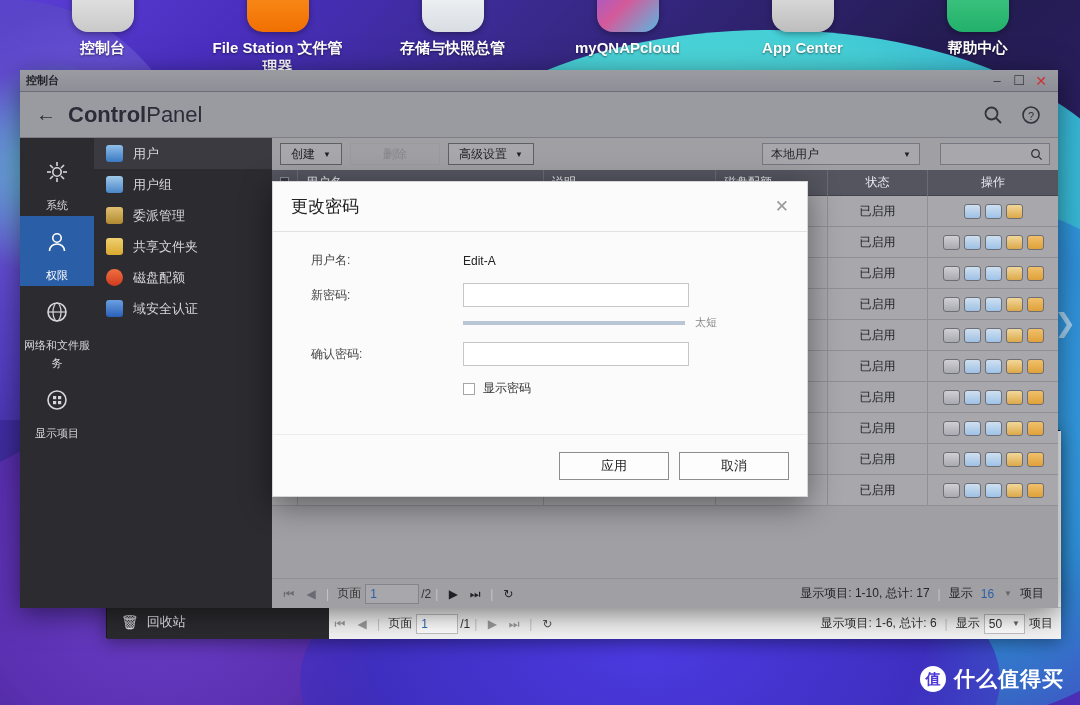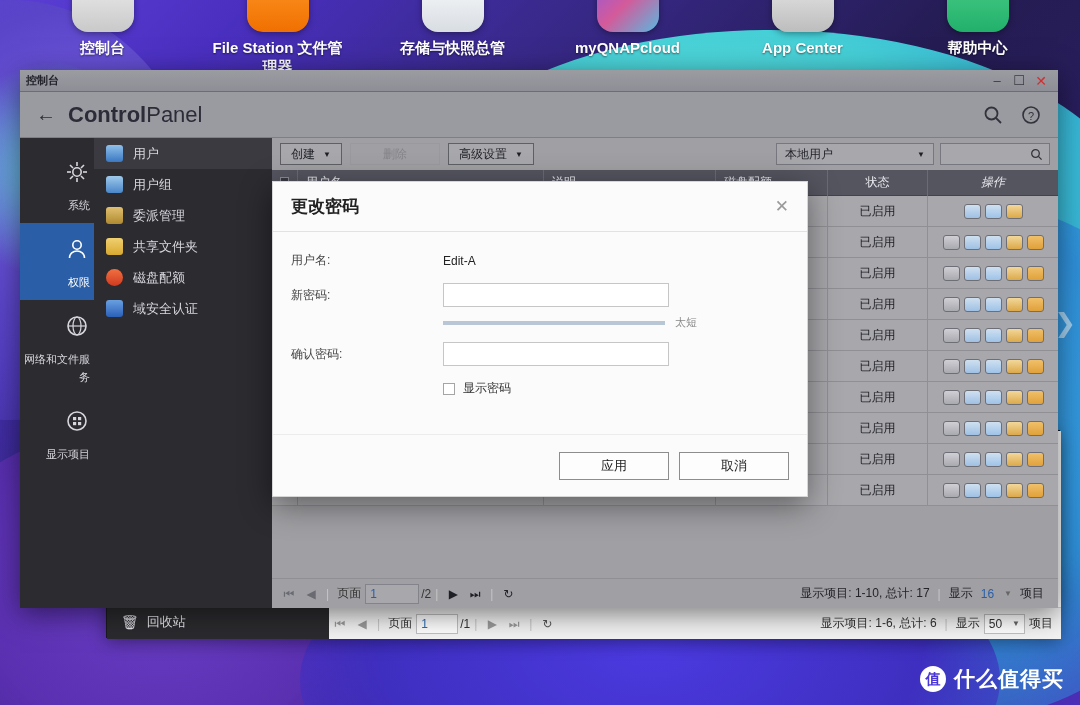--- a/index.html
+++ b/index.html
@@ -138,21 +138,21 @@
   #cp-head-icons { margin-left: auto; display: flex; gap: 16px; }
   .head-ic { width: 22px; height: 22px; color: #32323c; cursor: pointer; }
 
   #cp-body { display: flex; height: 470px; }
 
   
   #cp-rail {
     width: 74px; background: #2b2b30; padding-top: 8px; flex: 0 0 74px;
   }
   .rail-item {
-    padding: 13px 4px 10px; text-align: right; color: #d6d6dc; cursor: pointer;
+    padding: 13px 4px 3px; text-align: center; color: #d6d6dc; cursor: pointer;
   }
   .rail-item.active { background: #2a5fa8; color: #ffffff; }
   .rail-item .rail-ic { display: block; margin: 0 auto 6px; }
   .rail-item .rail-lb { font-size: 11px; line-height: 14px; }
 
   
   #cp-nav {
     width: 178px; background: #2b2b30; flex: 0 0 178px; padding-top: 0;
   }
   .nav-item {
@@ -168,21 +168,21 @@
     height: 32px; display: flex; align-items: center; padding: 4px 8px; gap: 8px;
     background: #a0a0a4;
   }
   .tb-btn {
     height: 22px; padding: 0 10px; display: inline-flex; align-items: center; gap: 8px;
     border: 1px solid #5f5f66; background: #a8a8ac; color: #1f1f27;
     font-size: 12px; cursor: pointer;
   }
   .tb-btn.disabled { border-color: #9a9a9e; color: #85858a; background: #a0a0a4; cursor: default; }
   .tb-btn .caret { font-size: 8px; }
-  .tb-right { margin-left: auto; display: flex; align-items: center; gap: 6px; }
+  .tb-right { margin-left: auto; display: flex; align-items: center; gap: 20px; }
   #tb-filter {
     width: 158px; height: 22px; border: 1px solid #777780; background: #a8a8ac;
     display: flex; align-items: center; padding: 0 8px; font-size: 12px; color: #1f1f27;
   }
   #tb-filter .caret { margin-left: auto; font-size: 8px; }
   #tb-search {
     width: 110px; height: 22px; border: 1px solid #777780; background: #a8a8ac;
     display: flex; align-items: center; justify-content: flex-end; padding: 0 6px;
   }
 
@@ -191,21 +191,21 @@
   #cp-thead {
     height: 26px; background: #555560; display: flex; align-items: center;
     color: #e8e8ee; font-size: 12px; border-bottom: 1px solid #43434d;
   }
   .th { padding: 0 8px; border-right: 1px solid #6b6b76; height: 26px; display: flex; align-items: center; }
   .th.c-check { width: 26px; justify-content: center; }
   .th.c-user { width: 246px; }
   .th.c-desc { width: 172px; }
   .th.c-quota { width: 112px; }
   .th.c-status { width: 100px; justify-content: center; }
-  .th.c-action { flex: 1; justify-content: center; border-right: none; font-style: italic; }
+  .th.c-action { flex: 1; justify-content: center; border-right: none; }
   .hdr-check { width: 11px; height: 11px; background: #3a3a44; border: 1px solid #8b8b96; }
 
   .tr {
     height: 31px; display: flex; align-items: center; font-size: 12px;
     color: #1c1c24; border-bottom: 1px solid #8f8f94; background: #a8a8ac;
   }
   .td { padding: 0 8px; height: 31px; display: flex; align-items: center; border-right: 1px solid #8f8f94; }
   .td.c-check { width: 26px; justify-content: center; }
   .td.c-user { width: 246px; }
   .td.c-desc { width: 172px; }
@@ -236,23 +236,23 @@
   
   #modal {
     position: absolute; left: 272px; top: 181px; width: 536px; height: 316px;
     background: #fbfbfb; z-index: 20; box-shadow: 0 8px 30px rgba(0,0,0,.45);
     border: 1px solid #d6d6d6;
   }
   #modal-head {
     height: 50px; border-bottom: 1px solid #e2e2e2; display: flex; align-items: center;
     padding: 0 18px; background: #fbfbfb;
   }
-  #modal-title { font-size: 17px; font-weight: bold; color: #222; }
+  #modal-title { font-size: 17px; font-weight: normal; color: #222; }
   #modal-close { margin-left: auto; font-size: 17px; color: #9a9a9a; cursor: pointer; }
-  #modal-body { padding: 20px 18px 0 18px; position: relative; }
+  #modal-body { padding: 20px 18px 0 18px; position: relative; margin-left: 20px; }
   .frow { display: flex; align-items: center; margin-bottom: 14px; }
   .flabel { width: 152px; font-size: 12px; color: #444; }
   .fvalue { font-size: 12px; color: #222; }
   .finput {
     width: 226px; height: 24px; border: 1px solid #c6c6c6; background: #fff;
   }
   #strength-row {
     display: flex; align-items: center; margin: -6px 0 12px 152px; gap: 10px;
   }
   #strength-bar { width: 222px; height: 4px; background: #b8c6d6; }

